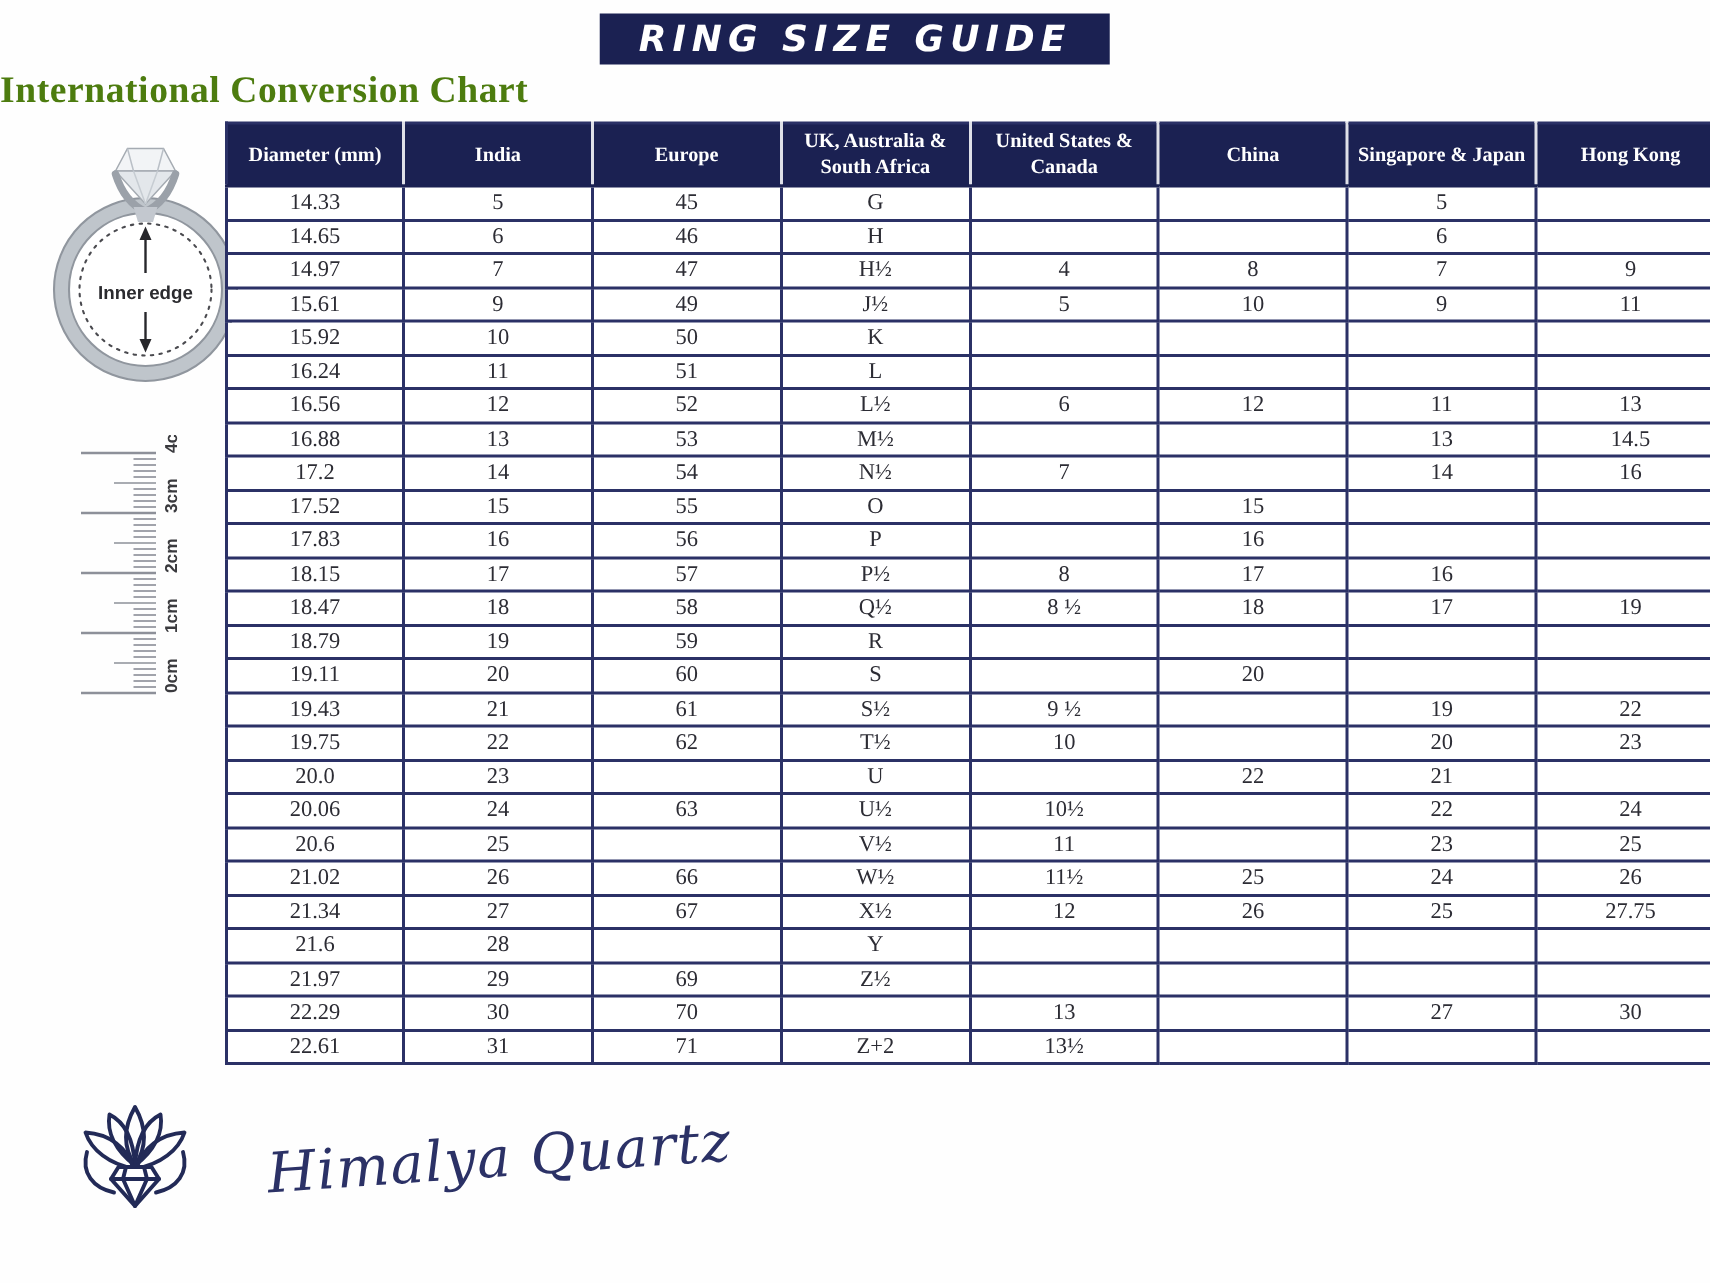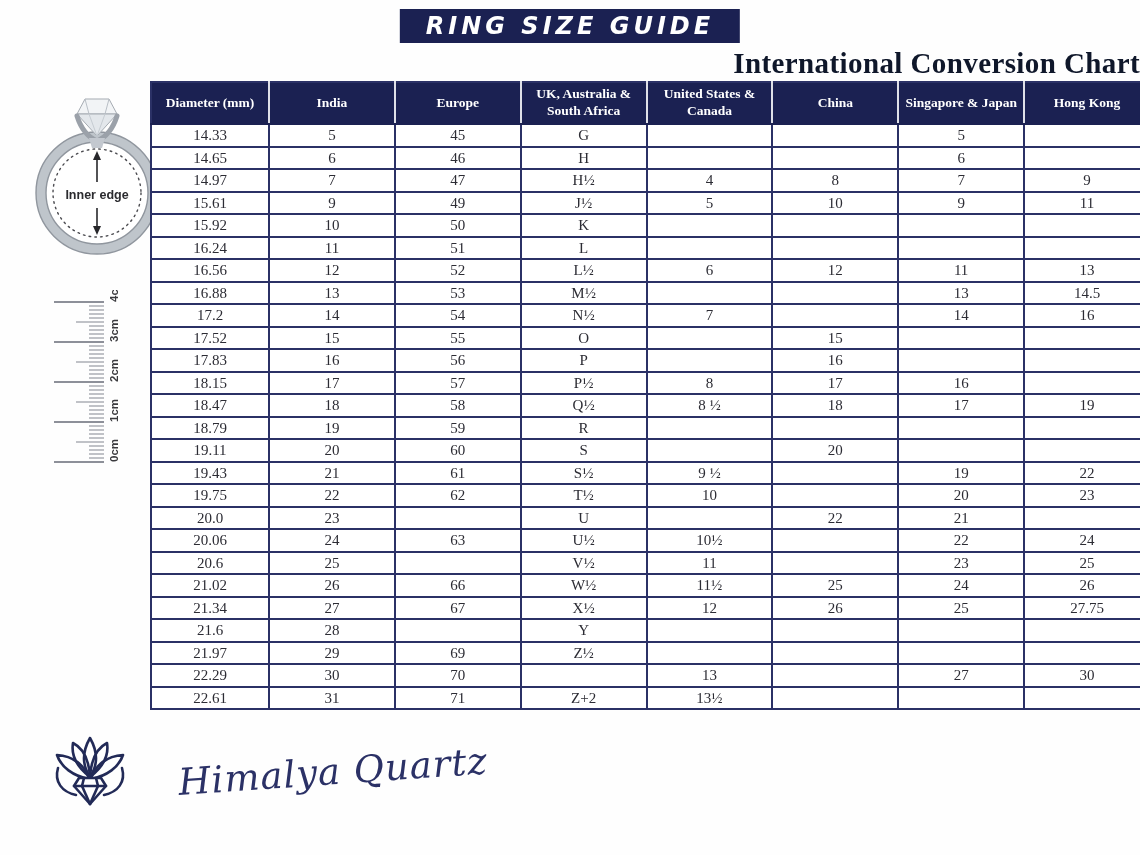--- a/index.html
+++ b/index.html
@@ -9,22 +9,22 @@
   }
   
   .title-badge{
     position:absolute;top:9px;left:50%;transform:translateX(-50%);
     background:#1b2152;color:#fff;height:34px;line-height:35px;
     padding:0 26px;font-family:"DejaVu Sans", sans-serif;
     font-size:24px;font-style:italic;font-weight:600;letter-spacing:4px;
     white-space:nowrap;
   }
   .subtitle{
-    position:absolute;top:47px;left:0;width:100%;text-align:right;
-    color:#0f172a;font-size:29px;font-weight:700;letter-spacing:.4px;
+    position:absolute;top:47px;left:0;width:100%;text-align:left;
+    color:#4d7c0f;font-size:25px;font-weight:700;letter-spacing:.4px;
     font-family:"Liberation Serif", serif;
   }
   
   .conv-table{
     position:absolute;left:150px;top:81px;width:1001px;
     border-collapse:collapse;table-layout:fixed;
     border:2px solid #2b3166;
   }
   .conv-table col.first{width:118px;}
   .conv-table th{

